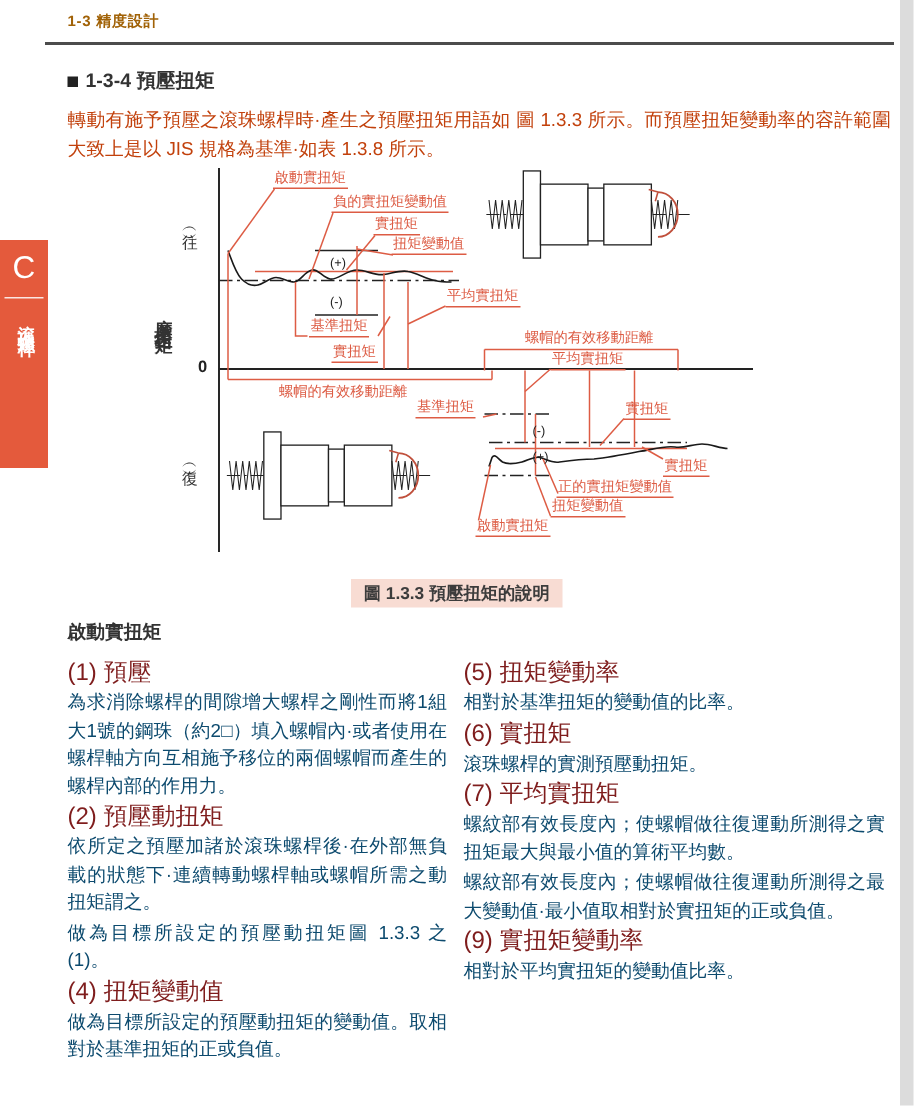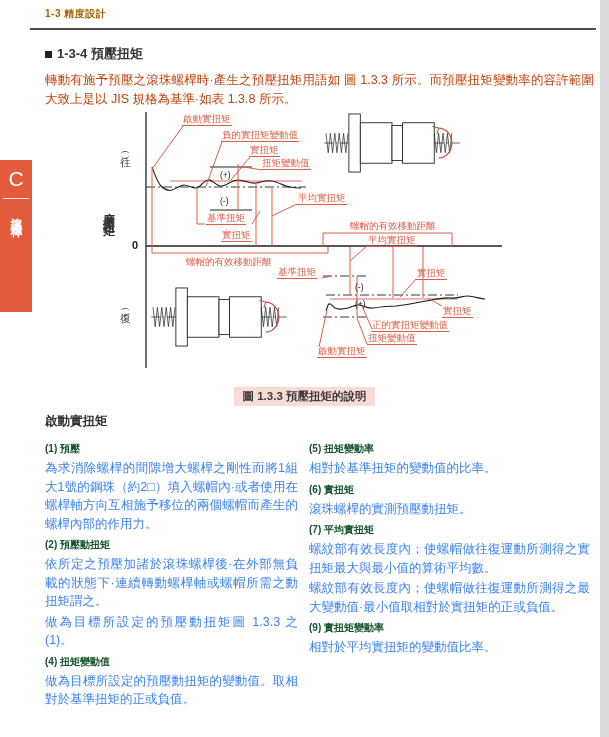--- a/index.html
+++ b/index.html
@@ -35,22 +35,22 @@
   .friction{font-size:12px;letter-spacing:4px;font-weight:600;}
   
   .cap-wrap{left:0;top:386px;width:609px;text-align:center;}
   .cap{display:inline-block;background:#f8dcd3;color:#3c3c3c;font-size:11.5px;font-weight:600;
        padding:2px 9px;}
   
   .terms{left:45px;top:413px;width:545px;}
   .terms-h{font-size:12.5px;font-weight:600;color:#333;margin-bottom:9px;}
   .cols{display:grid;grid-template-columns:253px 281px;column-gap:11px;}
   .term{margin-bottom:2px;}
-  .term-t{font-size:10px;color:#14532d;line-height:20px;font-weight:bold;}
-  .term-b{font-size:12.5px;line-height:18.5px;color:#3b82f6;text-align:justify;}
+  .term-t{font-size:16px;color:#7f1d1d;line-height:20px;}
+  .term-b{font-size:12.5px;line-height:18.5px;color:#0c4a6e;text-align:justify;}
 </style>
 </head>
 <body>
 
 <div class="abs edge-strip"></div>
 
 <div class="abs h1">1-3 精度設計</div>
 <div class="abs h1-rule"></div>
 
 <div class="abs section">

